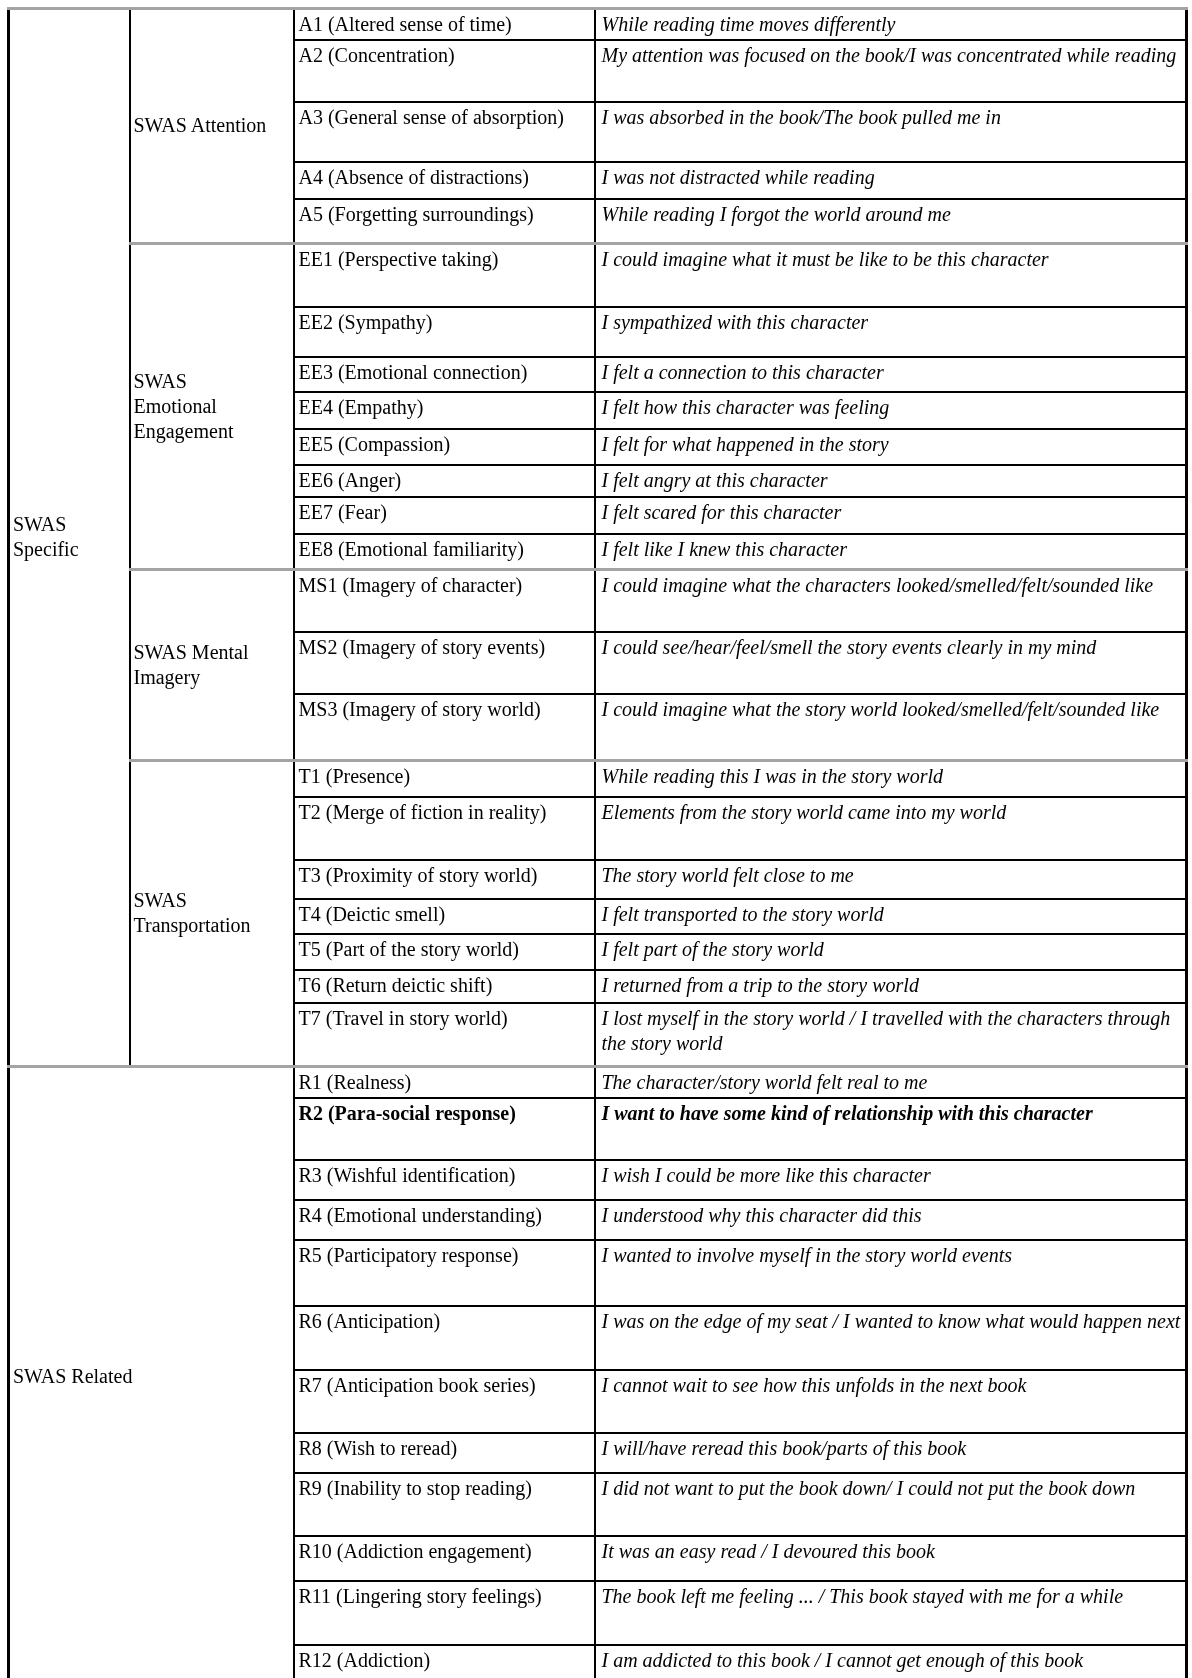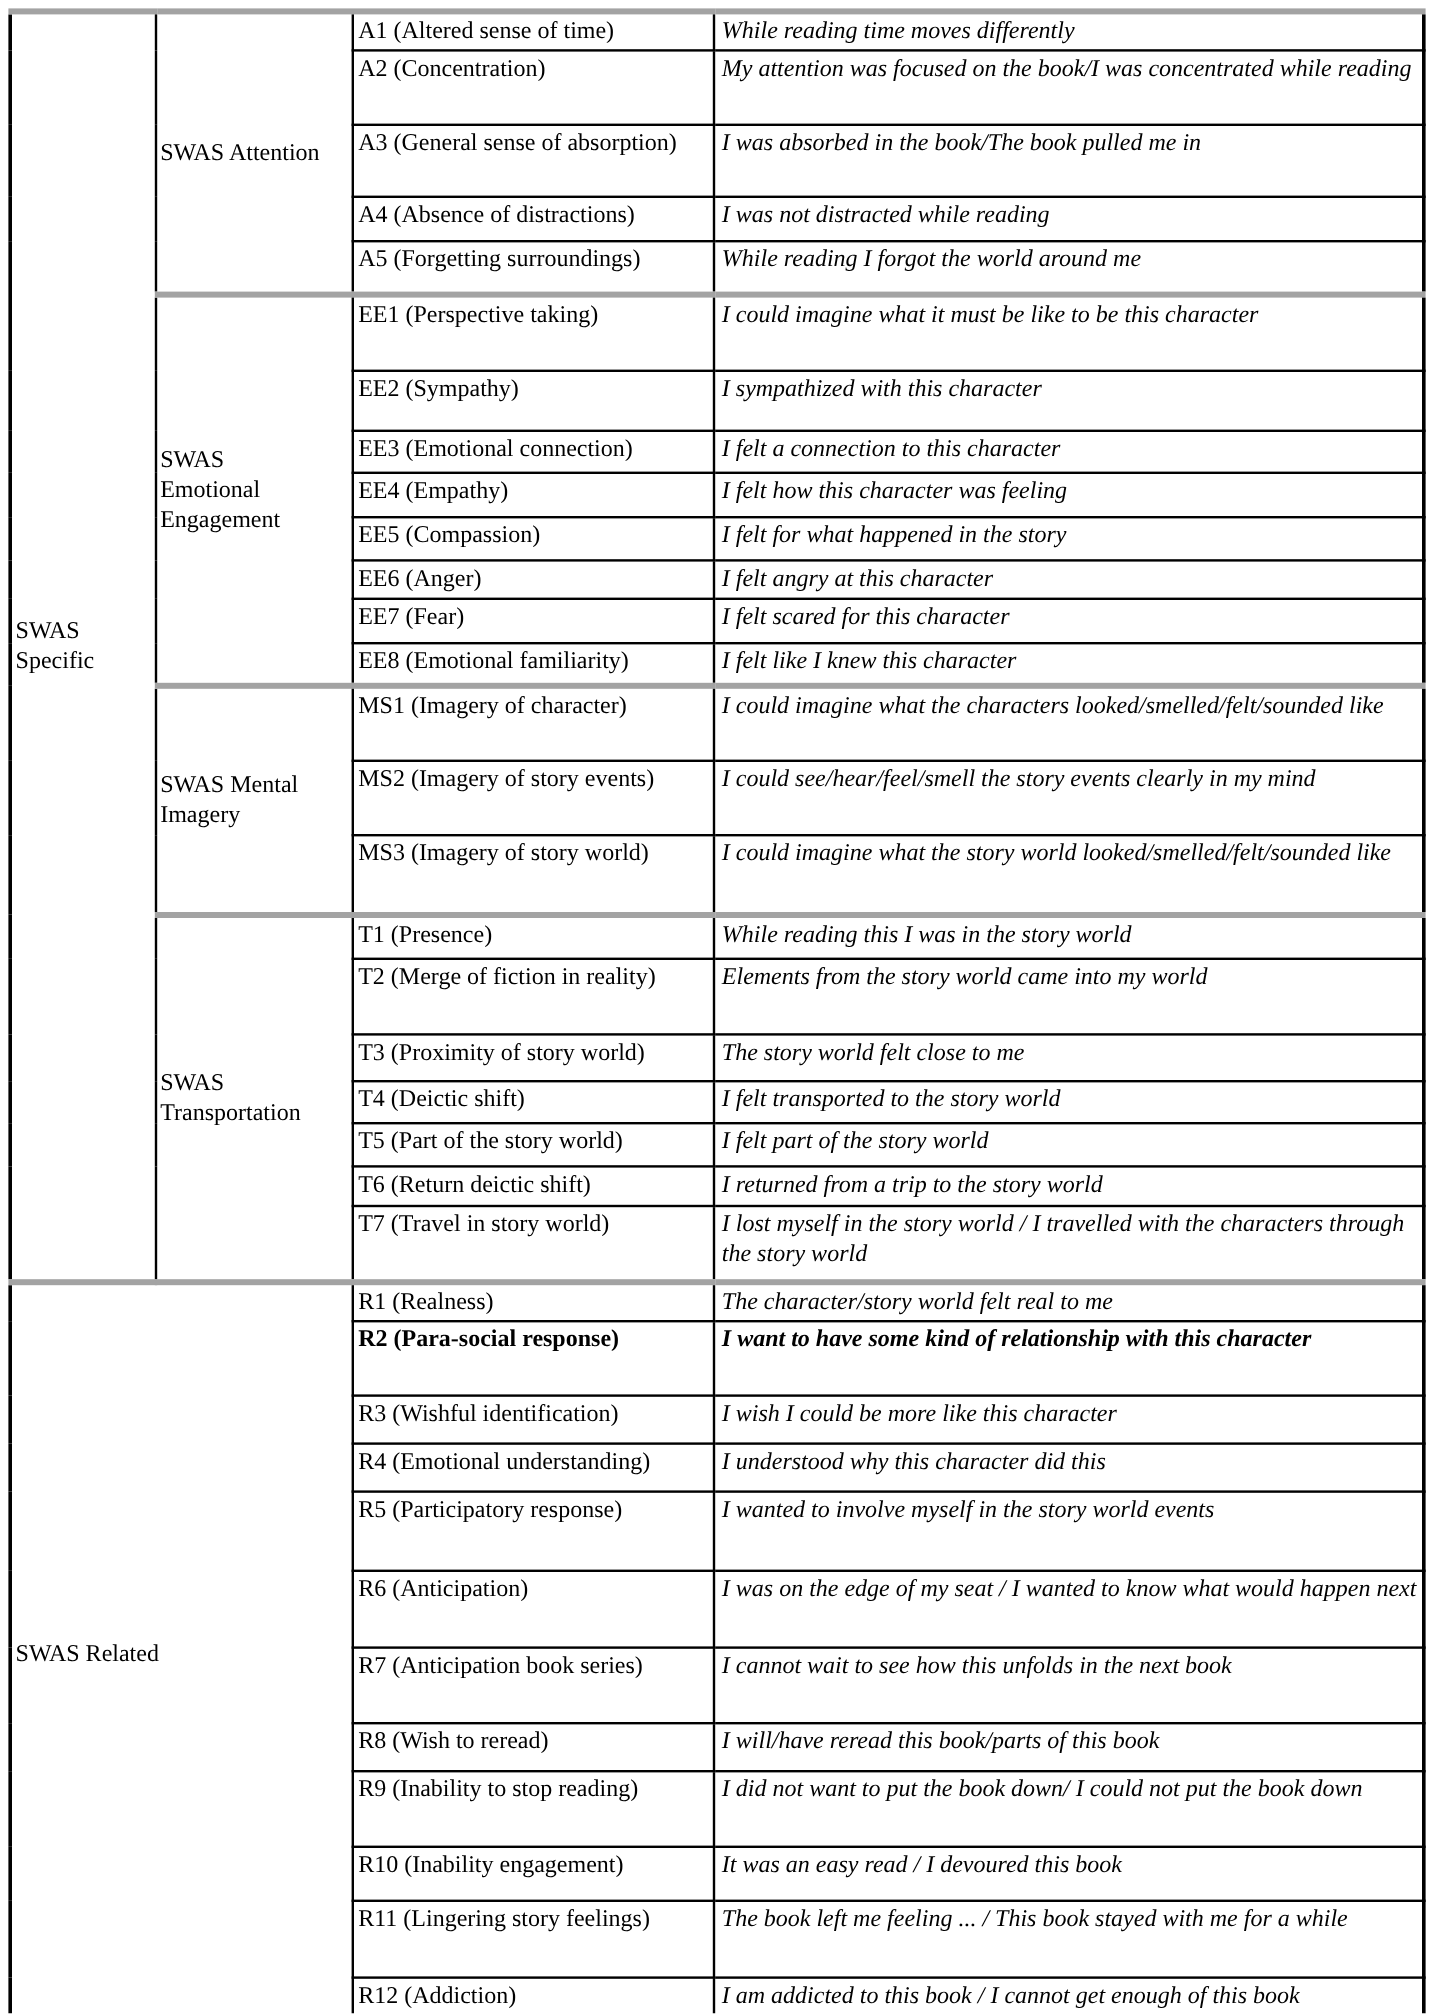--- a/index.html
+++ b/index.html
@@ -43,21 +43,21 @@
     text-align: left;
     padding: 2px 4px 2px 4px;
   }
   td.itext {
     vertical-align: top;
     text-align: left;
     font-style: italic;
     padding: 2px 4px 2px 6px;
   }
   tr.section-start td, tr.subsection-start td {
-    border-top: 5px solid #a3a3a3;
+    border-top: 3px solid #a3a3a3;
   }
   
   .caption-strip {
     margin: 5px auto 0 auto;
     width: 960px;
     height: 6px;
     background:
       repeating-linear-gradient(90deg,
         #9a9a9a 0 10px, transparent 10px 16px,
         #9a9a9a 16px 38px, transparent 38px 46px,
@@ -161,21 +161,21 @@
         </tr>
         <tr style="height: 63px;">
           <td class="code">T2 (Merge of fiction in reality)</td>
           <td class="itext">Elements from the story world came into my world</td>
         </tr>
         <tr style="height: 39px;">
           <td class="code">T3 (Proximity of story world)</td>
           <td class="itext">The story world felt close to me</td>
         </tr>
         <tr style="height: 35px;">
-          <td class="code">T4 (Deictic shift)</td>
+          <td class="code">T4 (Deictic smell)</td>
           <td class="itext">I felt transported to the story world</td>
         </tr>
         <tr style="height: 36px;">
           <td class="code">T5 (Part of the story world)</td>
           <td class="itext">I felt part of the story world</td>
         </tr>
         <tr style="height: 33px;">
           <td class="code">T6 (Return deictic shift)</td>
           <td class="itext">I returned from a trip to the story world</td>
         </tr>
@@ -214,21 +214,21 @@
         </tr>
         <tr style="height: 40px;">
           <td class="code">R8 (Wish to reread)</td>
           <td class="itext">I will/have reread this book/parts of this book</td>
         </tr>
         <tr style="height: 63px;">
           <td class="code">R9 (Inability to stop reading)</td>
           <td class="itext">I did not want to put the book down/ I could not put the book down</td>
         </tr>
         <tr style="height: 45px;">
-          <td class="code">R10 (Inability engagement)</td>
+          <td class="code">R10 (Addiction engagement)</td>
           <td class="itext">It was an easy read / I devoured this book</td>
         </tr>
         <tr style="height: 64px;">
           <td class="code">R11 (Lingering story feelings)</td>
           <td class="itext">The book left me feeling ... / This book stayed with me for a while</td>
         </tr>
         <tr style="height: 41px;">
           <td class="code">R12 (Addiction)</td>
           <td class="itext">I am addicted to this book / I cannot get enough of this book</td>
         </tr>

